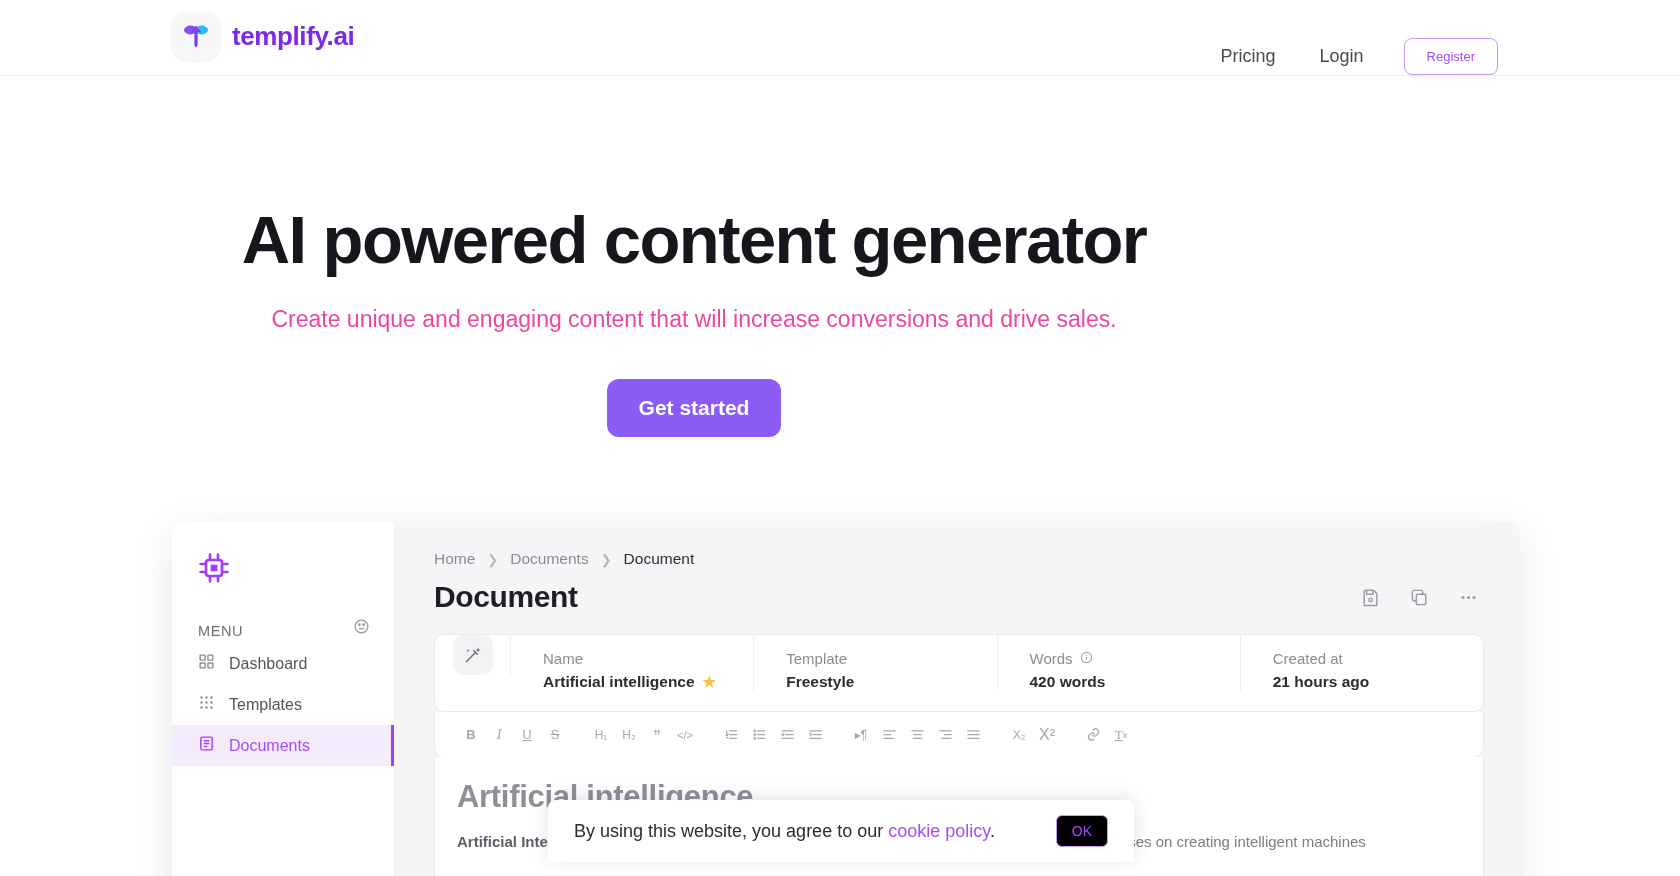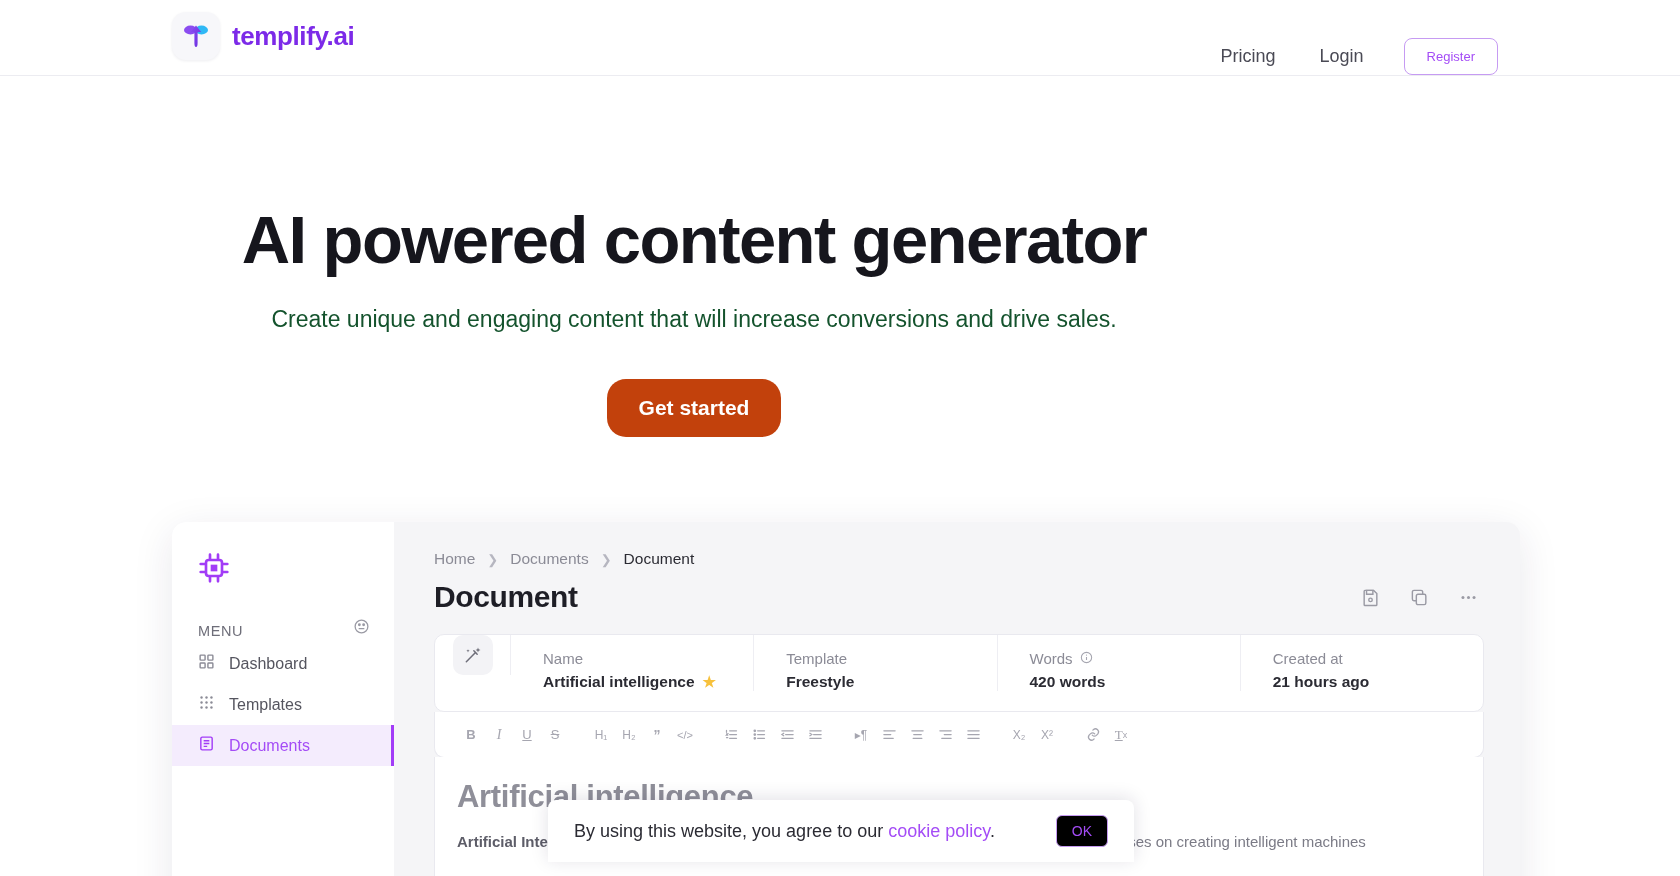--- a/index.html
+++ b/index.html
@@ -60,33 +60,33 @@
     text-align: center;
     font-size: 67px;
     font-weight: 700;
     letter-spacing: -1.6px;
     color: #16161d;
   }
   .hero-sub {
     margin-top: 28px;
     text-align: center;
     font-size: 23px;
-    color: #14532d;
+    color: #ec4899;
     font-weight: 400;
   }
   .hero-cta-wrap { margin-top: 46px; text-align: center; }
   .btn-get-started {
     display: inline-block;
-    background: #c2410c;
+    background: #8b5cf6;
     color: #fff;
     font-size: 21px;
     font-weight: 700;
     padding: 17px 32px;
     border: none;
-    border-radius: 19px;
+    border-radius: 12px;
     cursor: pointer;
     font-family: inherit;
   }
 
   
   .app-preview {
     position: absolute;
     left: 172px; top: 522px;
     width: 1348px; height: 400px;
     border-radius: 14px;
@@ -488,21 +488,21 @@
               <path d="M3 6h18M3 12h18M3 18h18"></path>
             </svg>
         </span>
       </div>
       <div class="tb-gap"></div>
       <div class="tb-group">
         <span class="tb-btn">
             <span style="font-size:12px">X₂</span>
           </span>
         <span class="tb-btn">
-            <span style="font-size:12px">X²</span>
+            <span style="font-size:16px">X²</span>
           </span>
       </div>
       <div class="tb-gap"></div>
       <div class="tb-group">
         <span class="tb-btn">
           <svg width="15" height="15" viewBox="0 0 24 24" fill="none" stroke="#a6a6b0" stroke-width="2" stroke-linecap="round">
             <path d="M10 13a5 5 0 0 0 7 0l2-2a5 5 0 0 0-7-7l-1 1"></path>
               <path d="M14 11a5 5 0 0 0-7 0l-2 2a5 5 0 0 0 7 7l1-1"></path>
           </svg>
         </span>

